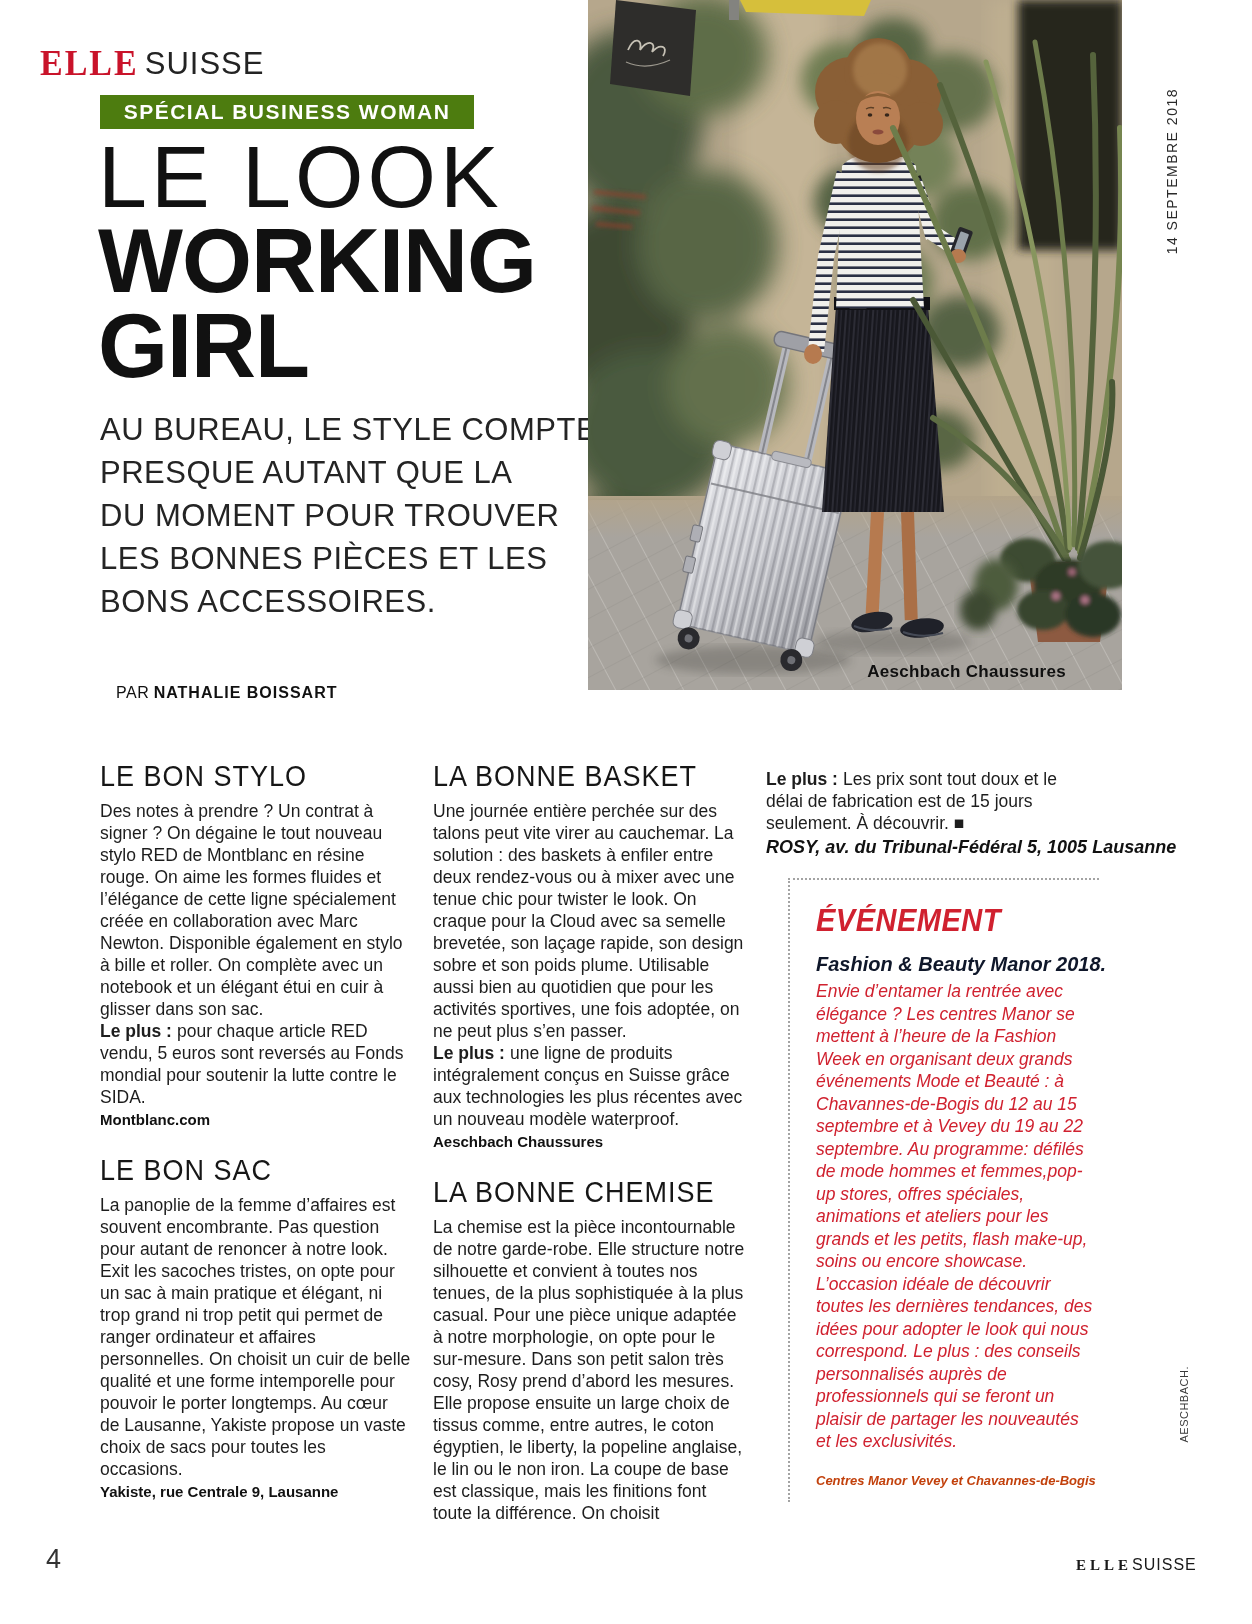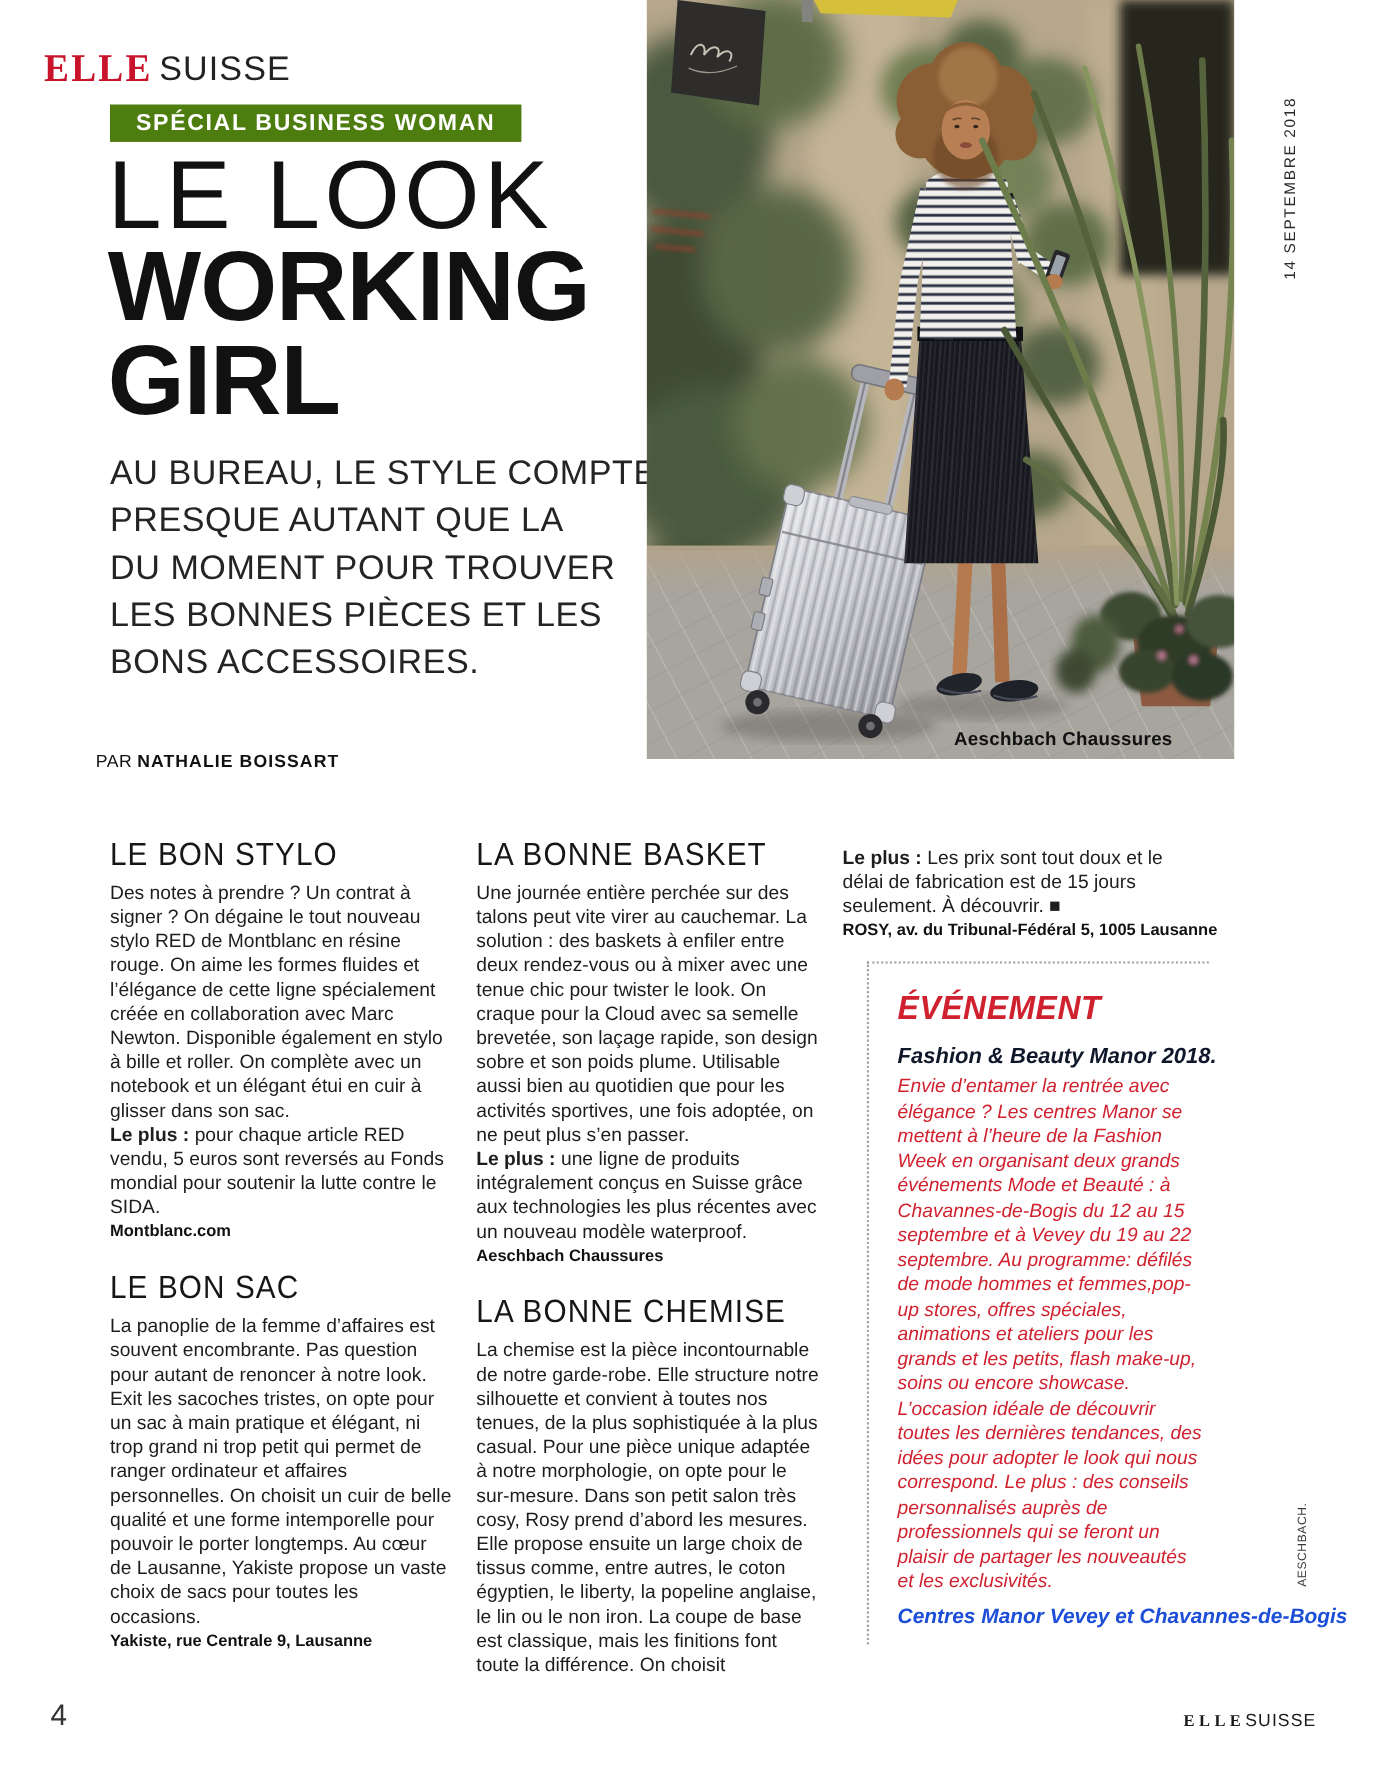--- a/index.html
+++ b/index.html
@@ -24,47 +24,47 @@
     font-size:21px;font-weight:700;letter-spacing:1.5px;
   }
   
   .headline{position:absolute;left:98px;top:134px;line-height:85px;}
   .headline .thin{font-size:88px;font-weight:400;letter-spacing:4px;color:#111;}
   .headline .heavy{font-size:90px;font-weight:700;letter-spacing:-1px;color:#111;}
   
   .standfirst{position:absolute;left:100px;top:408px;width:500px;
     font-size:31px;line-height:43px;letter-spacing:.5px;color:#242424;}
   
-  .byline{position:absolute;left:87px;top:684px;font-size:16px;color:#111;}
+  .byline{position:absolute;left:116px;top:684px;font-size:16px;color:#111;}
   .byline .prefix{font-weight:400;letter-spacing:.5px;}
   .byline .author{font-weight:700;letter-spacing:1px;}
   
   .col{position:absolute;top:760px;}
   .col1{left:100px;width:312px;}
   .col2{left:433px;width:313px;}
   .col3{left:766px;width:320px;padding-top:8px;box-sizing:border-box;}
   .article-title{
     font-size:27px;font-weight:400;letter-spacing:1px;color:#161616;
     margin:0 0 9px 0;transform:scaleY(1.08);transform-origin:top left;white-space:nowrap;
   }
   .article + .article{display:block;margin-top:26px;}
   .par{font-size:17.5px;line-height:22px;margin:0;color:#1d1d1d;letter-spacing:0;}
   .par .plus-label{font-weight:700;margin-right:5px;}
   .address{font-size:15px;font-weight:700;margin:3px 0 0 0;color:#111;}
-  .address.small{font-size:15px;white-space:nowrap;}
+  .address.small{font-size:18px;white-space:nowrap;font-style:italic;}
   
   .event-box{
     margin:20px 0 0 22px;border-top:2px dotted #a3a3a3;border-left:2px dotted #a3a3a3;
     padding:24px 0 14px 26px;width:283px;box-sizing:content-box;font-style:italic;
   }
   .event-title{font-size:29px;font-weight:700;color:#d0212f;margin:0;letter-spacing:.5px;
     transform:scaleY(1.05);transform-origin:top left;}
   .event-lead{font-size:20px;font-weight:700;color:#0f172a;margin:16px 0 2px 0;white-space:nowrap;}
   .event-body{font-size:17.5px;line-height:22.5px;color:#d0212f;margin:4px 0 0 0;width:281px;}
-  .event-footer{font-size:19px;font-weight:700;color:#1d4ed8;margin:10px 0 0 0;white-space:nowrap;}
+  .event-footer{font-size:13px;font-weight:700;color:#c2410c;margin:20px 0 0 0;white-space:nowrap;}
   
   .photo{position:absolute;left:588px;top:0;width:534px;height:690px;overflow:hidden;background:#b3a48a;}
   .photo svg{display:block;}
   .photo-caption{
     position:absolute;right:56px;bottom:8px;font-size:17px;font-weight:700;color:#101010;
     letter-spacing:.3px;
   }
   
   .v-text{position:absolute;white-space:nowrap;color:#2a2a2a;}
   .v-text span{writing-mode:vertical-rl;transform:rotate(180deg);display:inline-block;}

